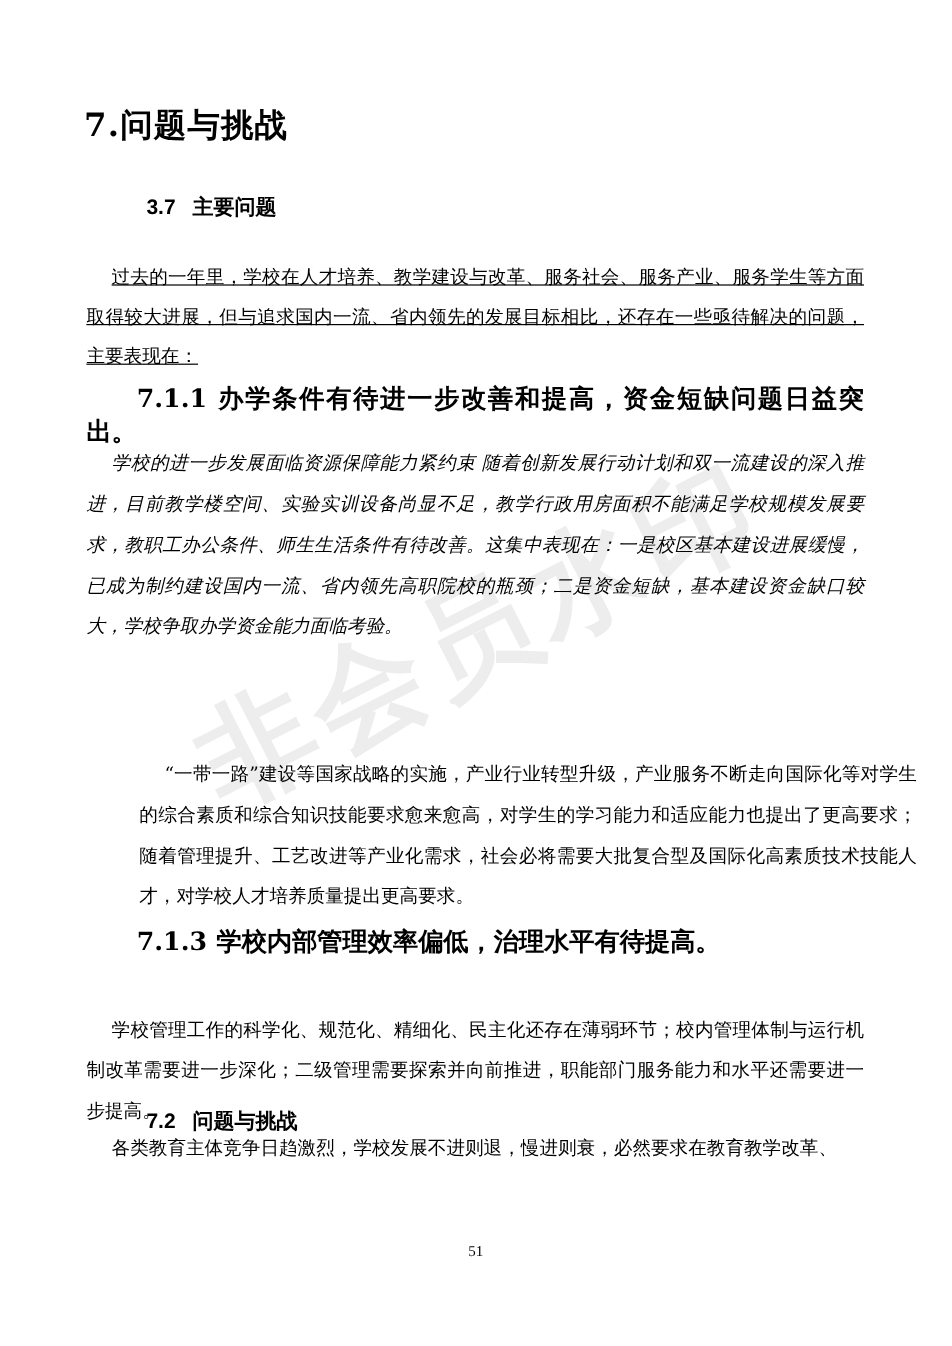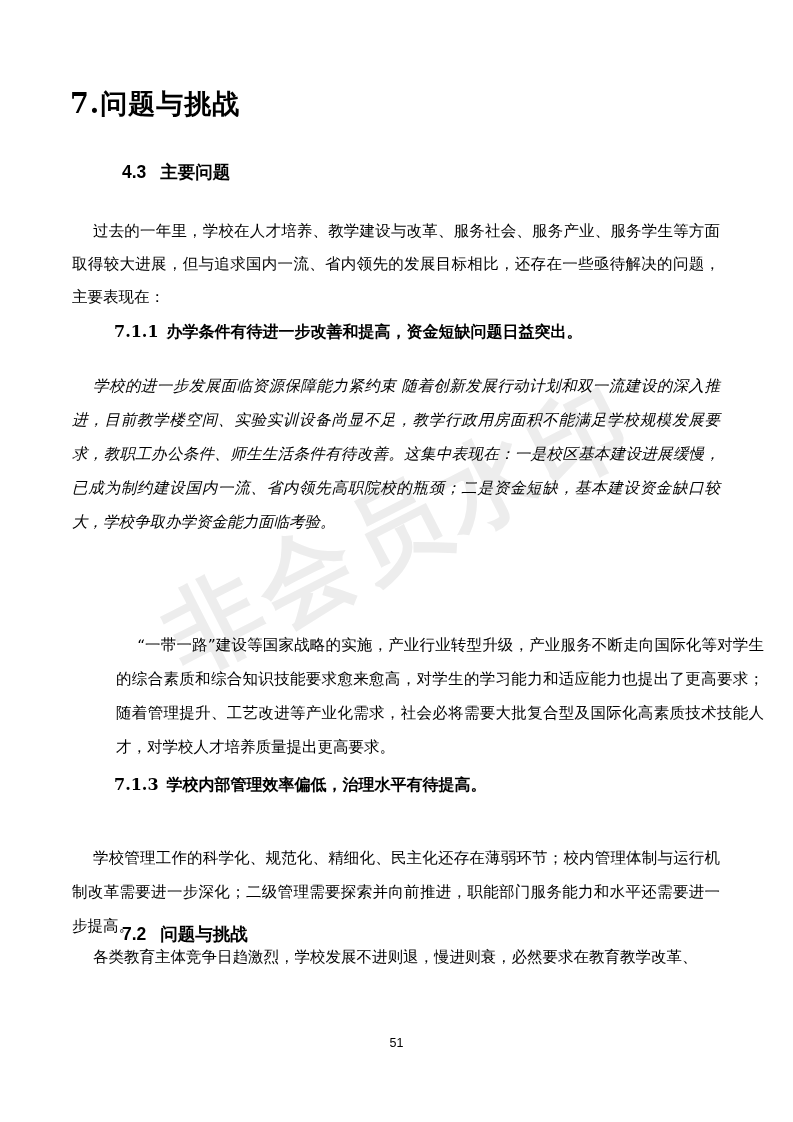--- a/index.html
+++ b/index.html
@@ -33,61 +33,61 @@
   }
   .h2{
     left:122px;width:598px;
     font-family:"Liberation Sans","DejaVu Sans",sans-serif;
     font-size:17.5px;font-weight:bold;
   }
   .h2 .num{margin-right:14px;}
   .h2-71{top:160px;}
   .h2-72{top:922px;}
   .h3{
-    font-size:16px;font-weight:bold;
+    font-size:21px;font-weight:bold;
     font-family:"DejaVu Serif","Liberation Serif",serif;
     text-indent:42px;
     text-align:justify;
     line-height:42px;
   }
   .h3 .num{margin-right:8px;}
   .h3-711{top:318px;line-height:28px;}
   .h3-712{top:543px;}
   .h3-713{top:771px;line-height:28px;}
   .para{
     font-size:15.5px;
     line-height:34px;
     text-align:justify;
     text-indent:21px;
   }
-  .p-intro{top:215px;line-height:33px;}
+  .p-intro{top:215px;line-height:33px;text-decoration:underline;}
   .p-711{top:369px;font-style:italic;}
   .p-712{top:628px;margin-left:44px;}
   .p-713{top:841px;}
   .p-72{top:940px;}
   .page-number{
     position:absolute;
     top:1036px;left:0;width:100%;
     text-align:center;
-    font-family:Liberation Sans, sans-serif;
+    font-family:Liberation Serif, serif;
     font-size:12.5px;
     z-index:1;
   }
 </style>
 </head>
 <body>
 
 <div class="page">
 
   <div class="watermark">非会员水印</div>
 
   <div class="content-block chapter-title">7.问题与挑战</div>
 
   <div class="content-block h2 h2-71">
-    <span class="num">4.3</span><span>主要问题</span>
+    <span class="num">3.7</span><span>主要问题</span>
   </div>
 
   <div class="content-block para p-intro">过去的一年里，学校在人才培养、教学建设与改革、服务社会、服务产业、服务学生等方面取得较大进展，但与追求国内一流、省内领先的发展目标相比，还存在一些亟待解决的问题，主要表现在：</div>
 
   <div class="content-block h3 h3-711">
     <span class="num">7.1.1</span><span>办学条件有待进一步改善和提高，资金短缺问题日益突出。</span>
   </div>
 
   <div class="content-block para p-711">学校的进一步发展面临资源保障能力紧约束 随着创新发展行动计划和双一流建设的深入推进，目前教学楼空间、实验实训设备尚显不足，教学行政用房面积不能满足学校规模发展要求，教职工办公条件、师生生活条件有待改善。这集中表现在：一是校区基本建设进展缓慢，已成为制约建设国内一流、省内领先高职院校的瓶颈；二是资金短缺，基本建设资金缺口较大，学校争取办学资金能力面临考验。</div>
 

